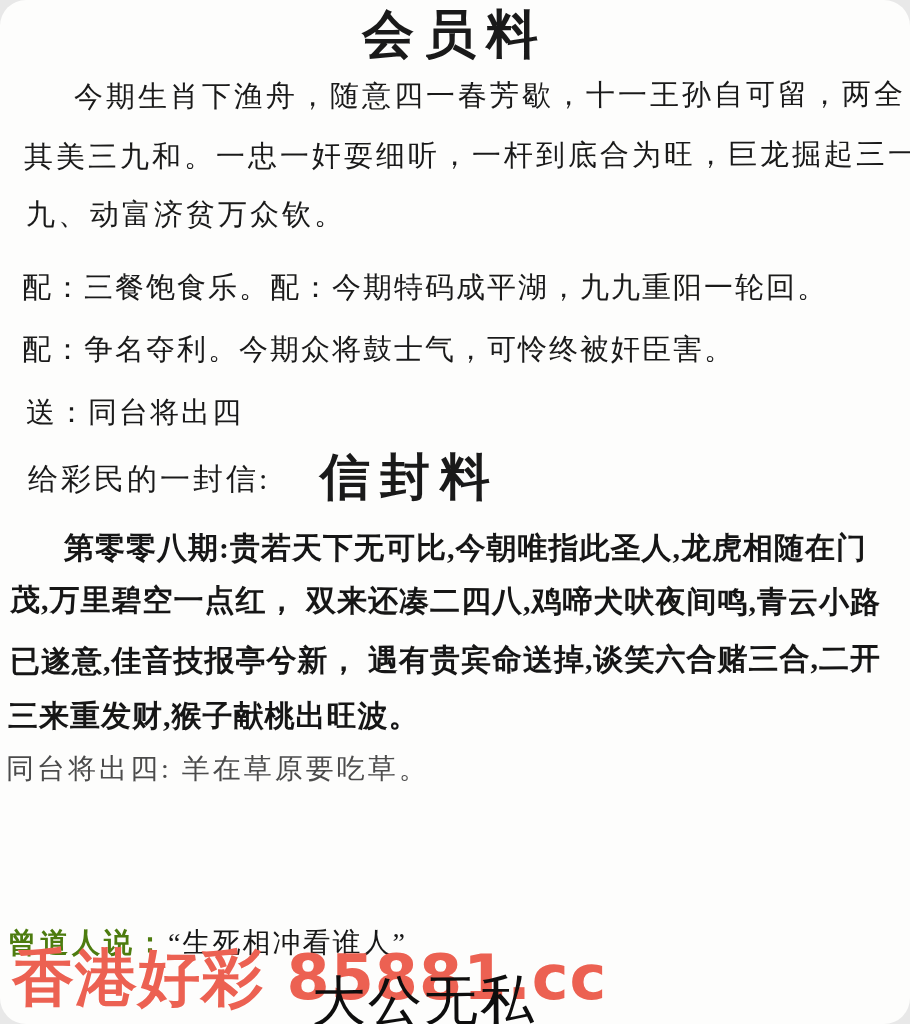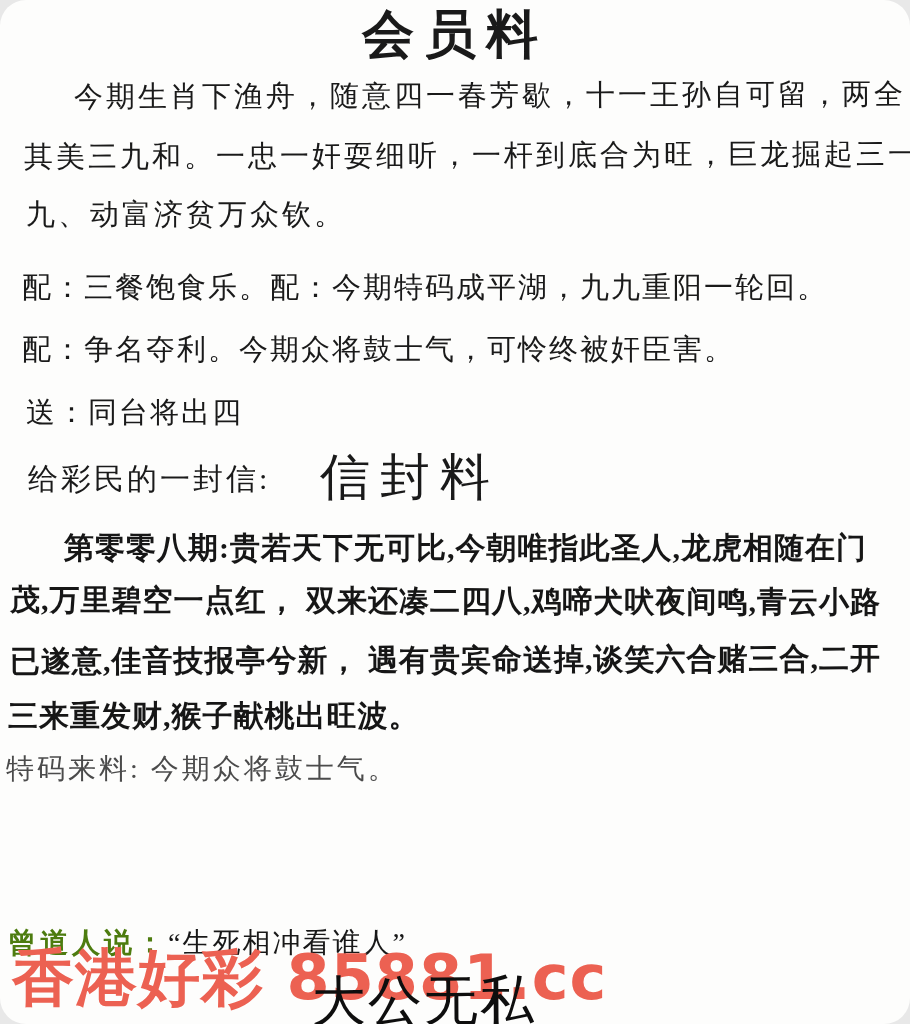--- a/index.html
+++ b/index.html
@@ -37,21 +37,21 @@
   .p1-l3 { top: 199px; left: 26px; font-size: 29px; letter-spacing: 3px; }
   .pei-l1 { top: 272px; left: 22px; font-size: 29px; letter-spacing: 2px; }
   .pei-l2 { top: 334px; left: 22px; font-size: 29px; letter-spacing: 2px; }
   .song-l { top: 397px; left: 26px; font-size: 29px; letter-spacing: 2px; }
   
   .letter-label { top: 462px; left: 28px; font-size: 30px; letter-spacing: 3px; }
   .envelope-title {
     top: 450px;
     left: 320px;
     font-size: 50px;
-    font-weight: normal;
+    font-weight: bold;
     letter-spacing: 10px;
   }
   .p2 { font-weight: bold; color: #161616; }
   .p2-l1 { top: 531px; left: 64px; font-size: 30px; letter-spacing: 1px; }
   .p2-l2 { top: 584px; left: 10px; font-size: 30px; letter-spacing: 1px; transform: rotate(0.15deg); }
   .p2-l3 { top: 643px; left: 10px; font-size: 30px; letter-spacing: 1px; transform: rotate(-0.2deg); }
   .p2-l4 { top: 699px; left: 8px;  font-size: 30px; letter-spacing: 1px; }
   .tema-l {
     top: 754px; left: 6px;
     font-size: 28px; letter-spacing: 3px;
@@ -109,21 +109,21 @@
   <div class="line song-l">送：同台将出四</div>
 
   <div class="line letter-label">给彩民的一封信:</div>
   <div class="line envelope-title">信封料</div>
 
   <div class="line p2 p2-l1">第零零八期:贵若天下无可比,今朝唯指此圣人,龙虎相随在门</div>
   <div class="line p2 p2-l2">茂,万里碧空一点红， 双来还凑二四八,鸡啼犬吠夜间鸣,青云小路</div>
   <div class="line p2 p2-l3">已遂意,佳音技报亭兮新， 遇有贵宾命送掉,谈笑六合赌三合,二开</div>
   <div class="line p2 p2-l4">三来重发财,猴子献桃出旺波。</div>
 
-  <div class="line tema-l">特码来料: 今期众将鼓士气。</div>
+  <div class="line tema-l">同台将出四: 羊在草原要吃草。</div>
 
 
   <div class="line saying-l">
     <span class="saying-prefix">曾道人说：</span><span class="saying-quote">“生死相冲看谁人”</span>
   </div>
 
   <div class="line watermark" style="color: rgb(236, 97, 82);">香港好彩 85881.cc</div>
   <div class="line bottom-title">大公无私</div>
 
 </div>

